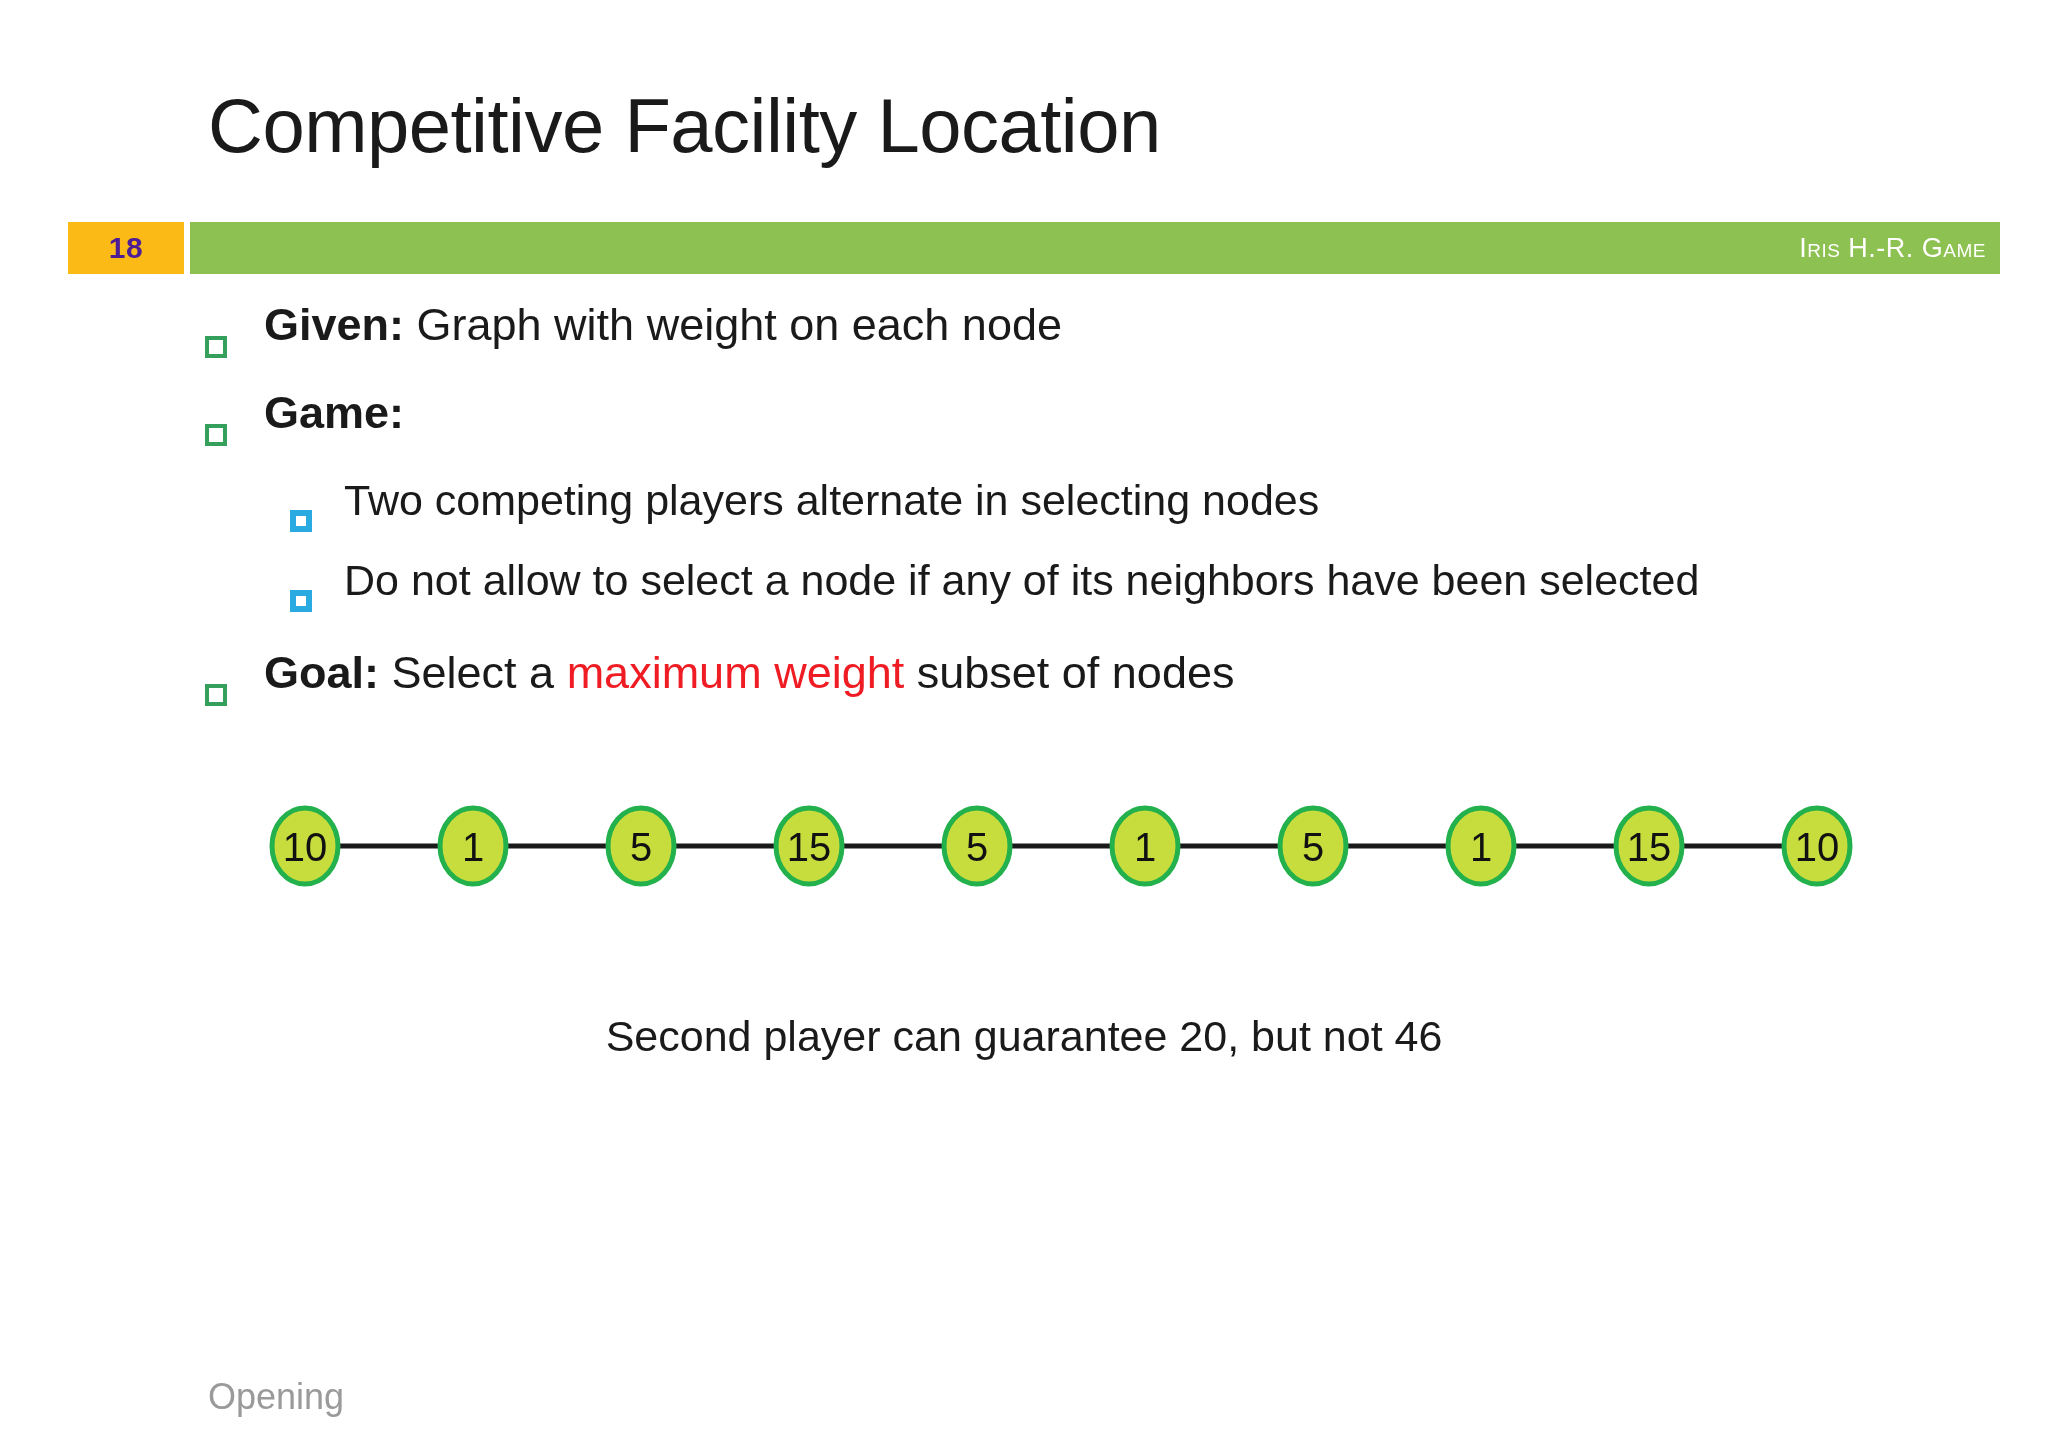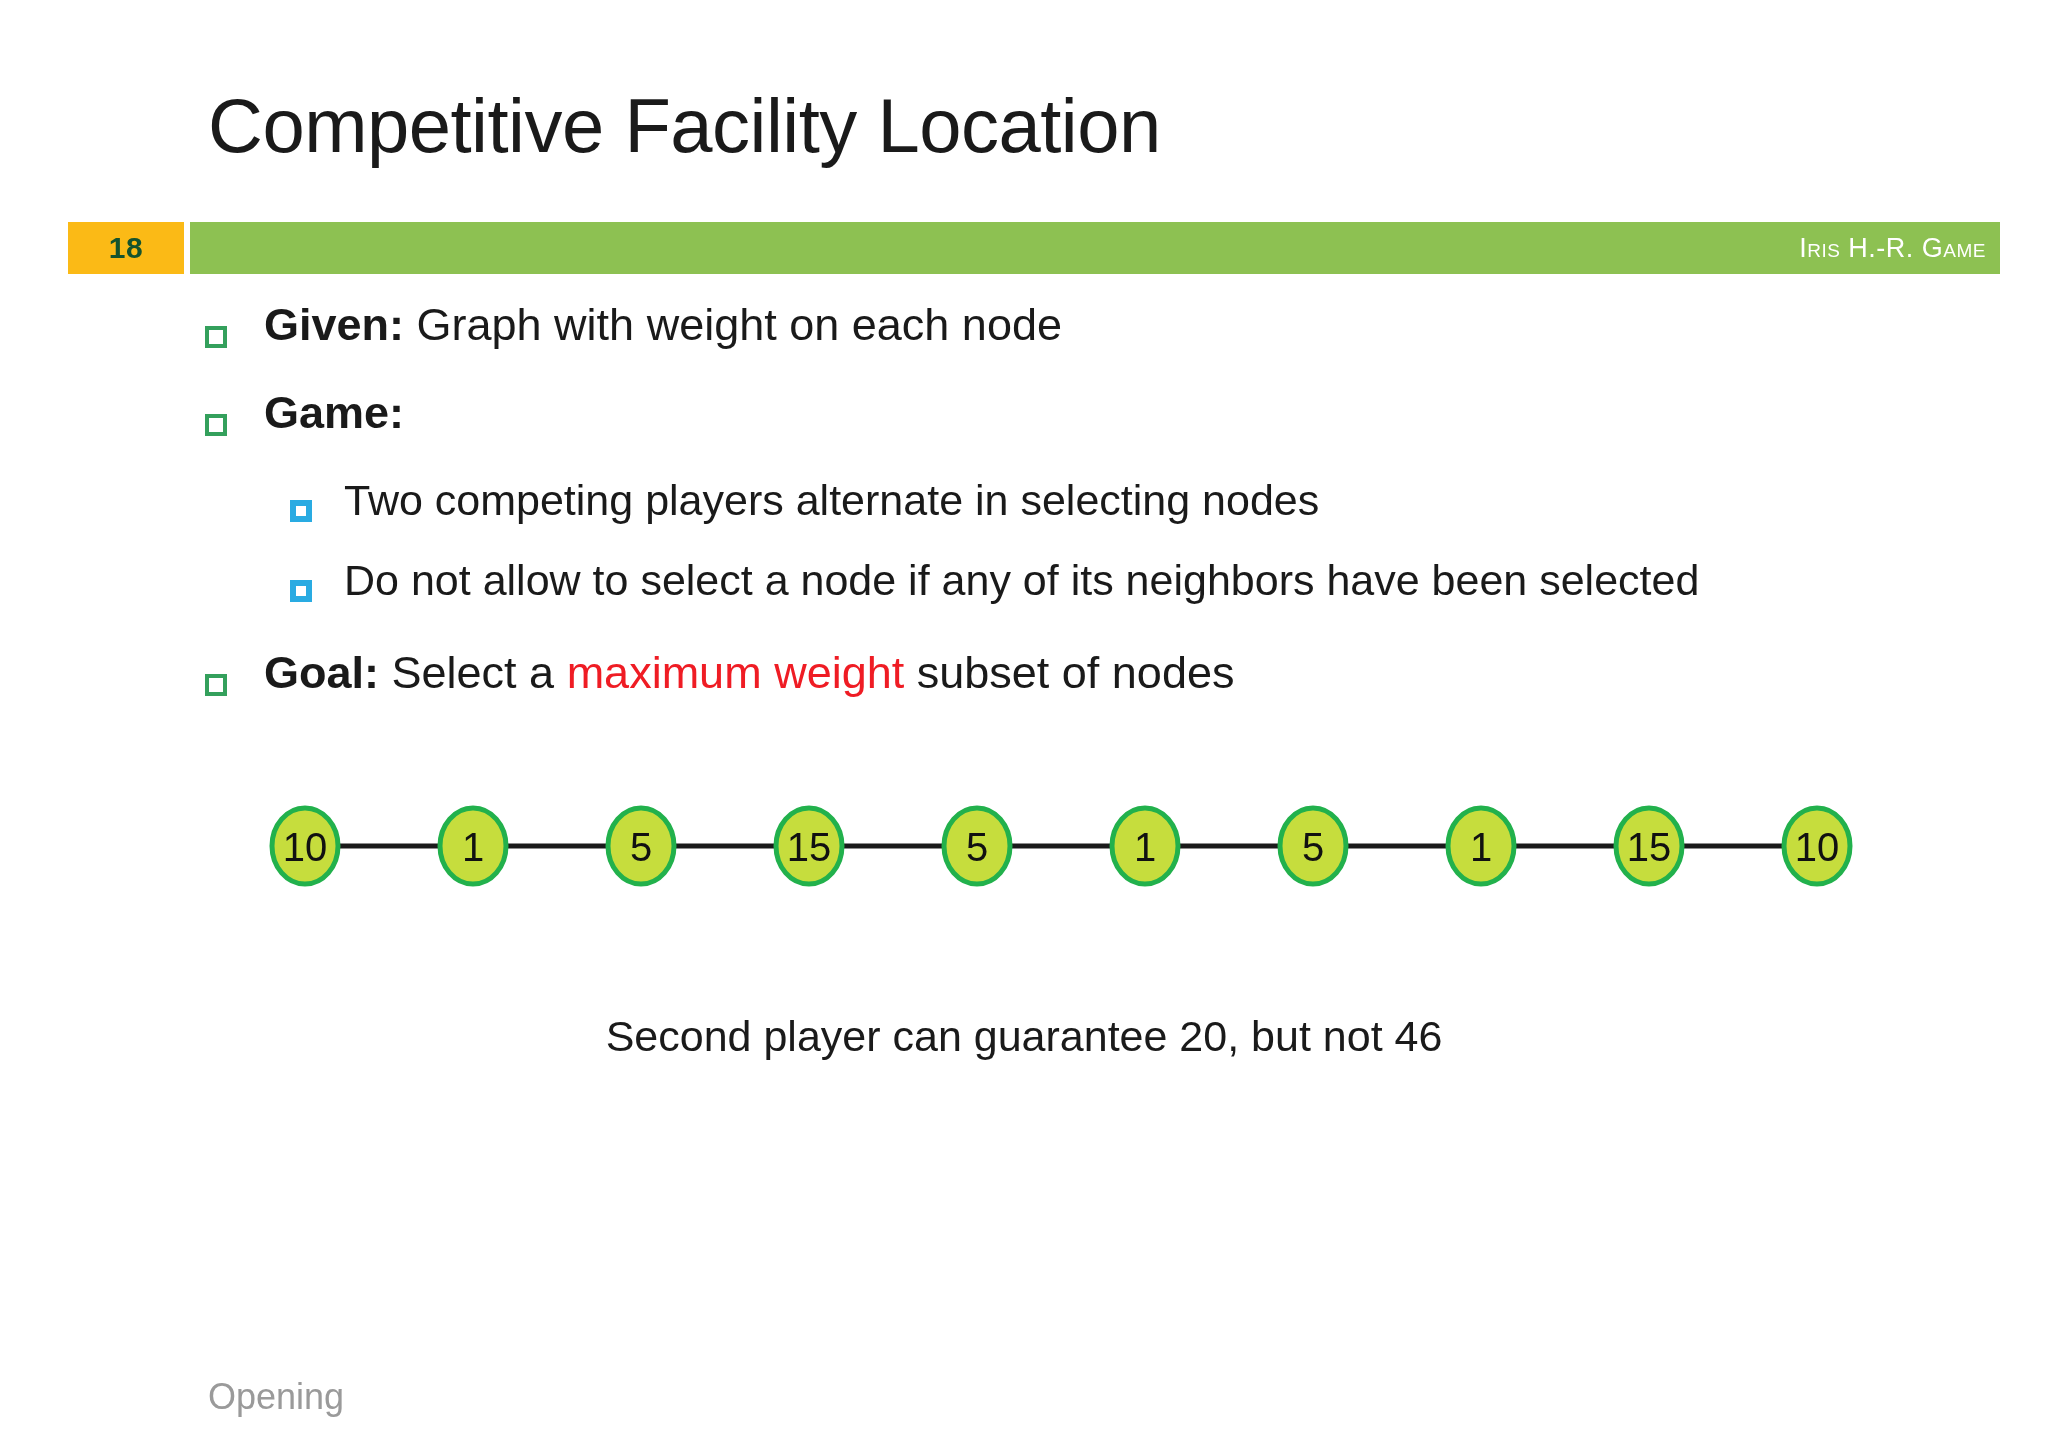--- a/index.html
+++ b/index.html
@@ -36,21 +36,21 @@
     width: 2048px;
     height: 52px;
   }
   #page-number-badge {
     position: absolute;
     left: 68px;
     top: 0;
     width: 116px;
     height: 52px;
     background: #fbba16;
-    color: #14532d;
+    color: #4c1d95;
     font-size: 30px;
     font-weight: bold;
     display: flex;
     align-items: center;
     justify-content: center;
     letter-spacing: 0.5px;
   }
   #header-green-bar {
     position: absolute;
     left: 190px;
@@ -75,21 +75,21 @@
 
   
   #body {
     position: absolute;
     left: 0;
     top: 292px;
     width: 2048px;
   }
   .bullet-row {
     display: flex;
-    align-items: center;
+    align-items: flex-end;
   }
   .l1 {
     margin-left: 205px;
     margin-bottom: 22px;
   }
   .l2 {
     margin-left: 290px;
     margin-bottom: 16px;
   }
   .bullet-marker-green {

